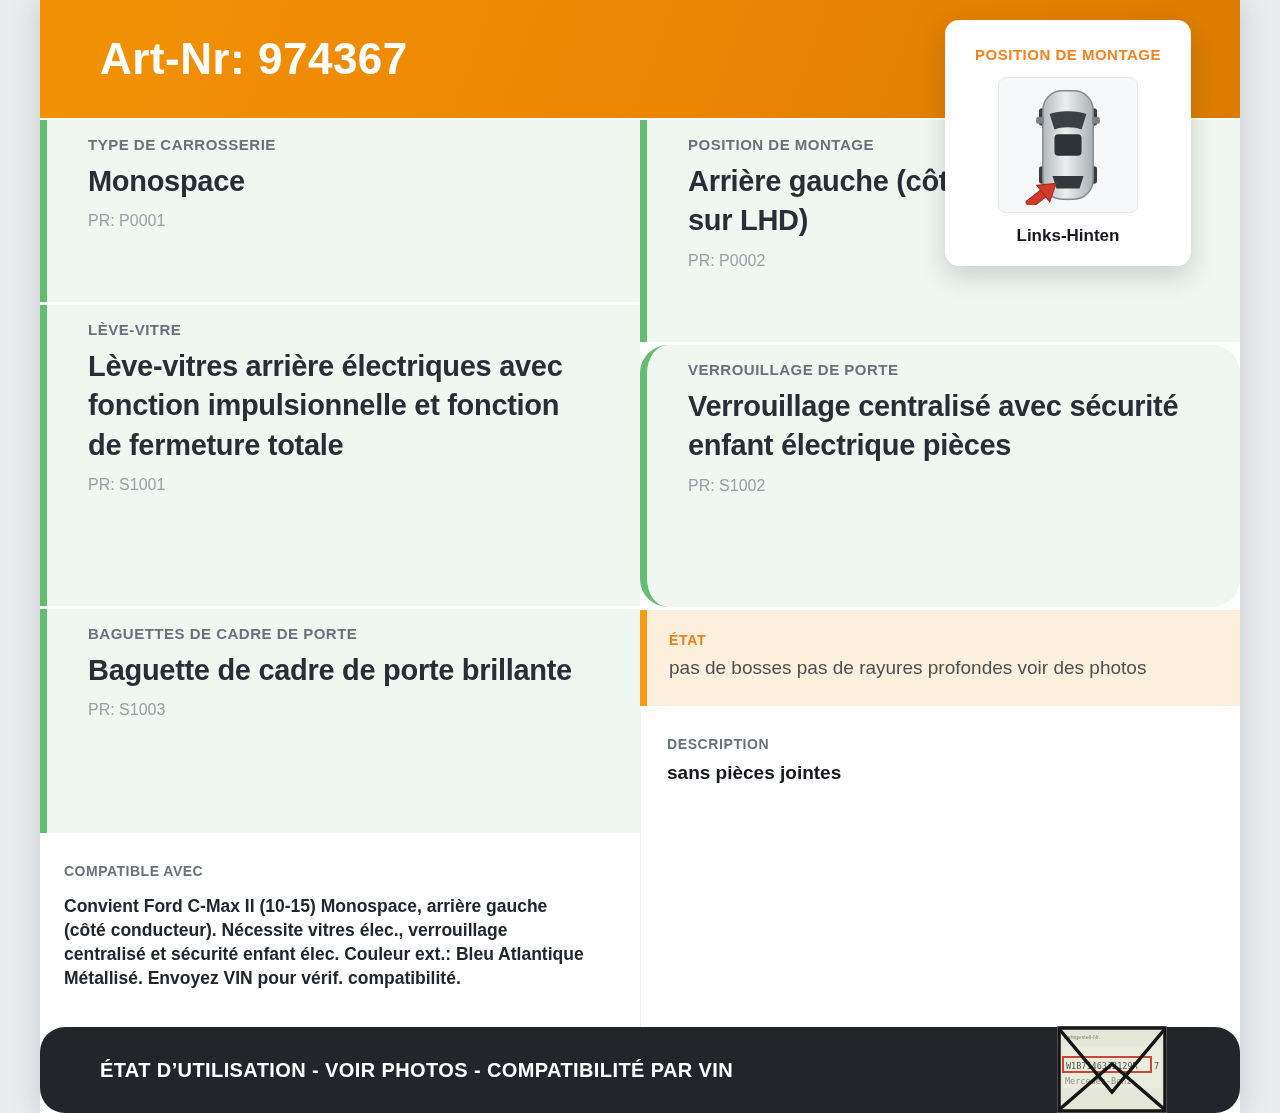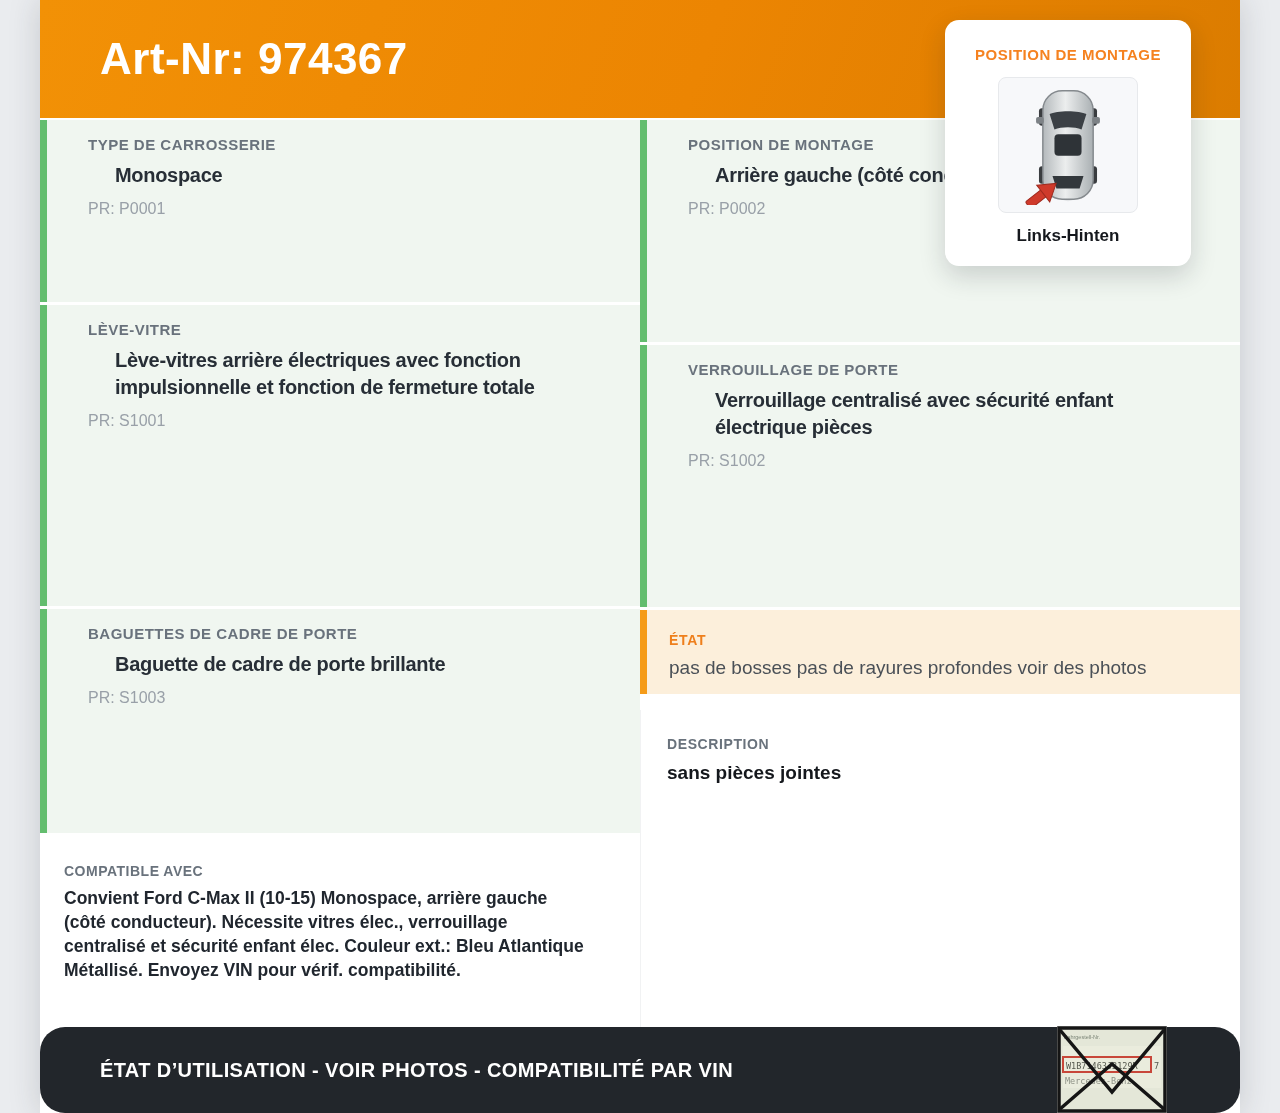--- a/index.html
+++ b/index.html
@@ -30,35 +30,35 @@
     position:absolute; width:600px;
     background:#f0f6f0;
     border-left:7px solid #63bd6e;
     padding:16px 40px 0 41px;
     overflow:hidden;
   }
   .card-l1 { left:0;   top:120px; height:182px; }
   .card-l2 { left:0;   top:305px; height:301px; }
   .card-l3 { left:0;   top:609px; height:224px; }
   .card-r1 { left:600px; top:120px; height:222px; }
-  .card-r2 { left:600px; top:345px; height:262px; }
+  .card-r2 { left:600px; top:345px; height:262px;border-radius:28px; }
   .spec-label {
     font-size:15px; font-weight:700; color:#69727c;
     letter-spacing:0.5px; text-transform:uppercase;
   }
   .spec-value {
-    font-size:20px; font-weight:700; color:#272e36;
-    line-height:1.36; letter-spacing:-0.3px; margin-top:9px;margin-left:27px;
+    font-size:29px; font-weight:700; color:#272e36;
+    line-height:1.36; letter-spacing:-0.3px; margin-top:9px;
   }
   .spec-value.narrow { max-width:470px; }
   .spec-value.mid { max-width:512px; }
   .spec-pr { font-size:16px; color:#99a0a8; margin-top:11px; }
   
   .etat {
-    position:absolute; left:600px; top:610px; width:600px; height:84px;
+    position:absolute; left:600px; top:610px; width:600px; height:96px;
     background:#fcefdb; border-left:7px solid #f59b18;
     padding:22px 30px 0 22px;
   }
   .etat-label { font-size:14px; font-weight:800; color:#ee7f1c; letter-spacing:0.7px; }
   .etat-value { font-size:19px; font-weight:500; color:#4a5057; margin-top:9px; }
   
   .desc {
     position:absolute; left:600px; top:710px; width:600px; height:398px;
     background:#ffffff; padding:26px 30px 0 26px;
     border-left:1px solid #f1f2f3;
@@ -66,21 +66,21 @@
   .desc-label { font-size:14px; font-weight:700; color:#69727c; letter-spacing:0.6px; }
   .desc-value { font-size:19px; font-weight:600; color:#14171c; margin-top:10px; }
   
   .compat {
     position:absolute; left:0; top:833px; width:600px; height:194px;
     background:#ffffff; padding:30px 40px 0 24px;
   }
   .compat-label { font-size:14px; font-weight:700; color:#69727c; letter-spacing:0.5px; }
   .compat-value {
     font-size:17.5px; font-weight:600; color:#20262e;
-    line-height:1.37; margin-top:8px; max-width:528px;
+    line-height:1.37; margin-top:16px; max-width:528px;
   }
   
   .footer {
     position:absolute; left:0; top:1027px; width:1200px; height:86px;
     background:#22262b; display:flex; align-items:center; padding-left:60px;border-radius:25px;
   }
   .footer-text {
     color:#ffffff; font-size:20px; font-weight:800; letter-spacing:0.4px;
     text-transform:uppercase;
   }

